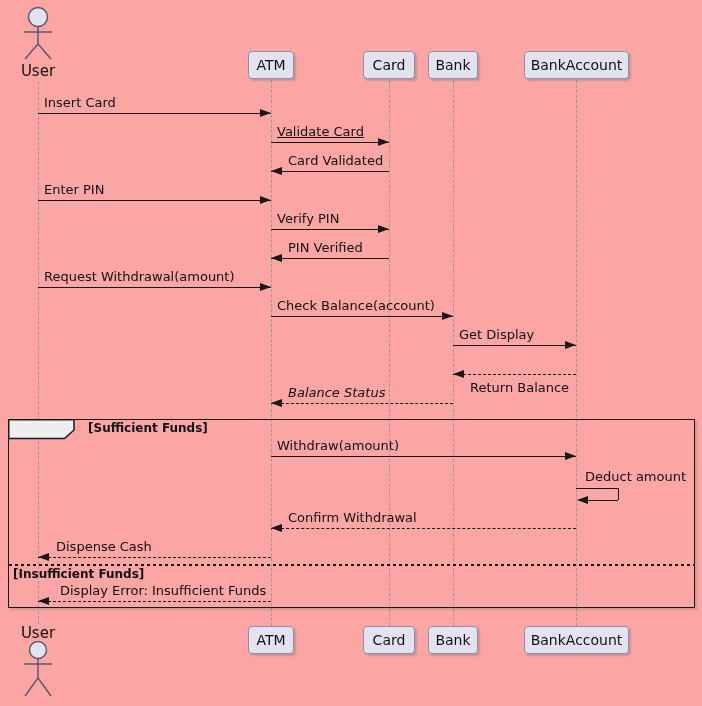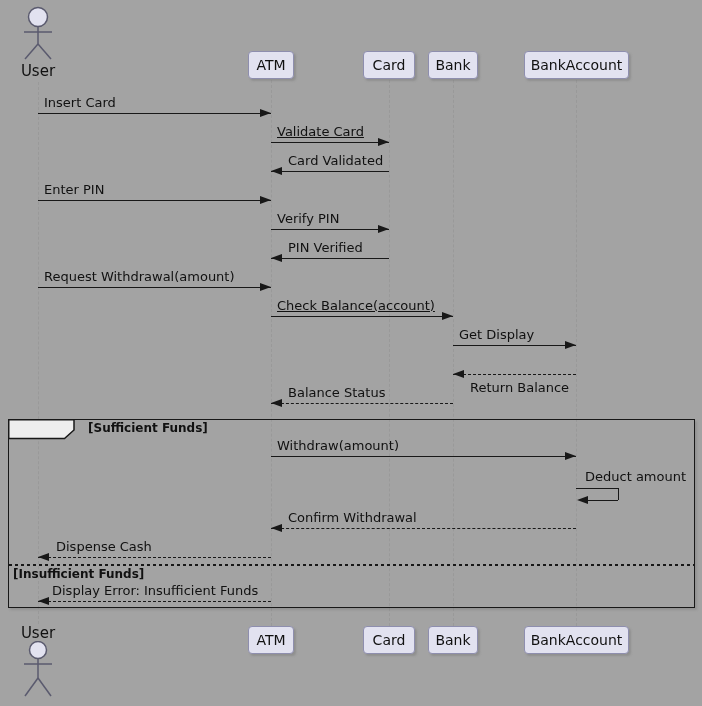--- a/index.html
+++ b/index.html
@@ -1,17 +1,17 @@
 <!DOCTYPE html>
 <html><head>
 <meta charset="utf-8">
 <style>
   html,body { margin:0; padding:0; background:#ffffff; }
   #canvas {
-    position:relative; width:702px; height:706px; background:#a3a3a3;
+    position:relative; width:702px; height:706px; background:#fca5a5;
     font-family:"DejaVu Sans","Liberation Sans",sans-serif; color:#111;
     overflow:hidden;
   }
   .lifeline { position:absolute; top:80px; height:546px; width:0; border-left:1px dashed #999999; }
   .pbox {
     position:absolute; height:28px; background:#E2E2F0; border:1px solid #8E8EAE;
     border-radius:4px; display:flex; align-items:center; justify-content:center;
     font-size:14px; color:#111; box-shadow:2px 2px 2px rgba(110,110,110,0.35);
     box-sizing:border-box; z-index:4;
   }
@@ -77,33 +77,33 @@
   <div class="arr-r" style="left:378px;top:225px;"></div>
 
   <div class="mlabel" style="left:288px;top:240px;">PIN Verified</div>
   <div class="mline" style="left:271px;top:258px;width:118px;"></div>
   <div class="arr-l" style="left:271px;top:254px;"></div>
 
   <div class="mlabel" style="left:44px;top:269px;">Request Withdrawal(amount)</div>
   <div class="mline" style="left:38px;top:287px;width:233px;"></div>
   <div class="arr-r" style="left:260px;top:283px;"></div>
 
-  <div class="mlabel" style="left:277px;top:298px;text-decoration:underline;">Check Balance(account)</div>
+  <div class="mlabel" style="left:277px;top:298px;">Check Balance(account)</div>
   <div class="mline" style="left:271px;top:316px;width:182px;"></div>
   <div class="arr-r" style="left:442px;top:312px;"></div>
 
   <div class="mlabel" style="left:459px;top:327px;">Get Display</div>
   <div class="mline" style="left:453px;top:345px;width:123px;"></div>
   <div class="arr-r" style="left:565px;top:341px;"></div>
 
   <div class="mlabel" style="left:470px;top:356px;margin-top:24px;">Return Balance</div>
   <div class="mline dashed" style="left:453px;top:374px;width:123px;"></div>
   <div class="arr-l" style="left:453px;top:370px;"></div>
 
-  <div class="mlabel" style="left:288px;top:385px;">Balance Status</div>
+  <div class="mlabel" style="left:288px;top:385px;font-style:italic;">Balance Status</div>
   <div class="mline dashed" style="left:271px;top:403px;width:182px;"></div>
   <div class="arr-l" style="left:271px;top:399px;"></div>
 
   <div class="altframe"></div>
   <svg class="actor-svg" style="left:8px;top:419px;" width="70" height="21">
     <path d="M0.75,0.75 H66 V11 L56.5,19.5 H0.75 Z" fill="#EEEEEE" stroke="#181818" stroke-width="1.5"></path>
   </svg>
   <div class="op-label">alt</div>
   <div class="guard" style="left:88px;top:421px;">[Sufficient Funds]</div>
 
@@ -121,21 +121,21 @@
   <div class="mline dashed" style="left:271px;top:528px;width:305px;"></div>
   <div class="arr-l" style="left:271px;top:524px;"></div>
 
   <div class="mlabel" style="left:56px;top:539px;">Dispense Cash</div>
   <div class="mline dashed" style="left:38px;top:557px;width:233px;"></div>
   <div class="arr-l" style="left:38px;top:553px;"></div>
 
   <div class="divider"></div>
   <div class="guard" style="left:13px;top:567px;">[Insufficient Funds]</div>
 
-  <div class="mlabel" style="left:52px;top:583px;text-align:right;">Display Error: Insufficient Funds</div>
+  <div class="mlabel" style="left:60px;top:583px;text-align:right;">Display Error: Insufficient Funds</div>
   <div class="mline dashed" style="left:38px;top:601px;width:233px;"></div>
   <div class="arr-l" style="left:38px;top:597px;"></div>
 
   <div class="pbox" style="left:248px;top:626px;width:46px;">ATM</div>
   <div class="pbox" style="left:363px;top:626px;width:52px;">Card</div>
   <div class="pbox" style="left:428px;top:626px;width:50px;">Bank</div>
   <div class="pbox" style="left:524px;top:626px;width:105px;">BankAccount</div>
 
   <div class="alabel" style="left:18px;top:624px;">User</div>
   <svg class="actor-svg" style="left:18px;top:641px;" width="40" height="60">

